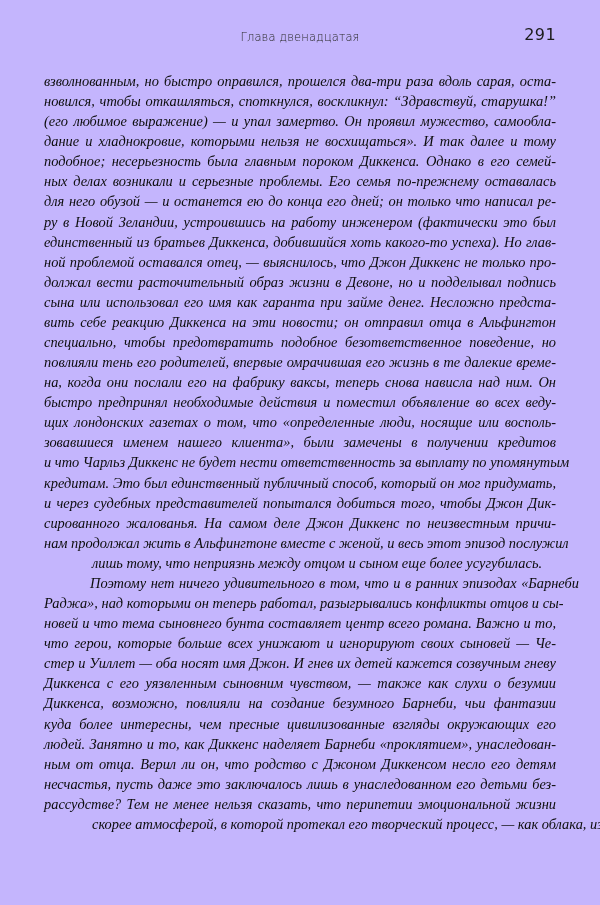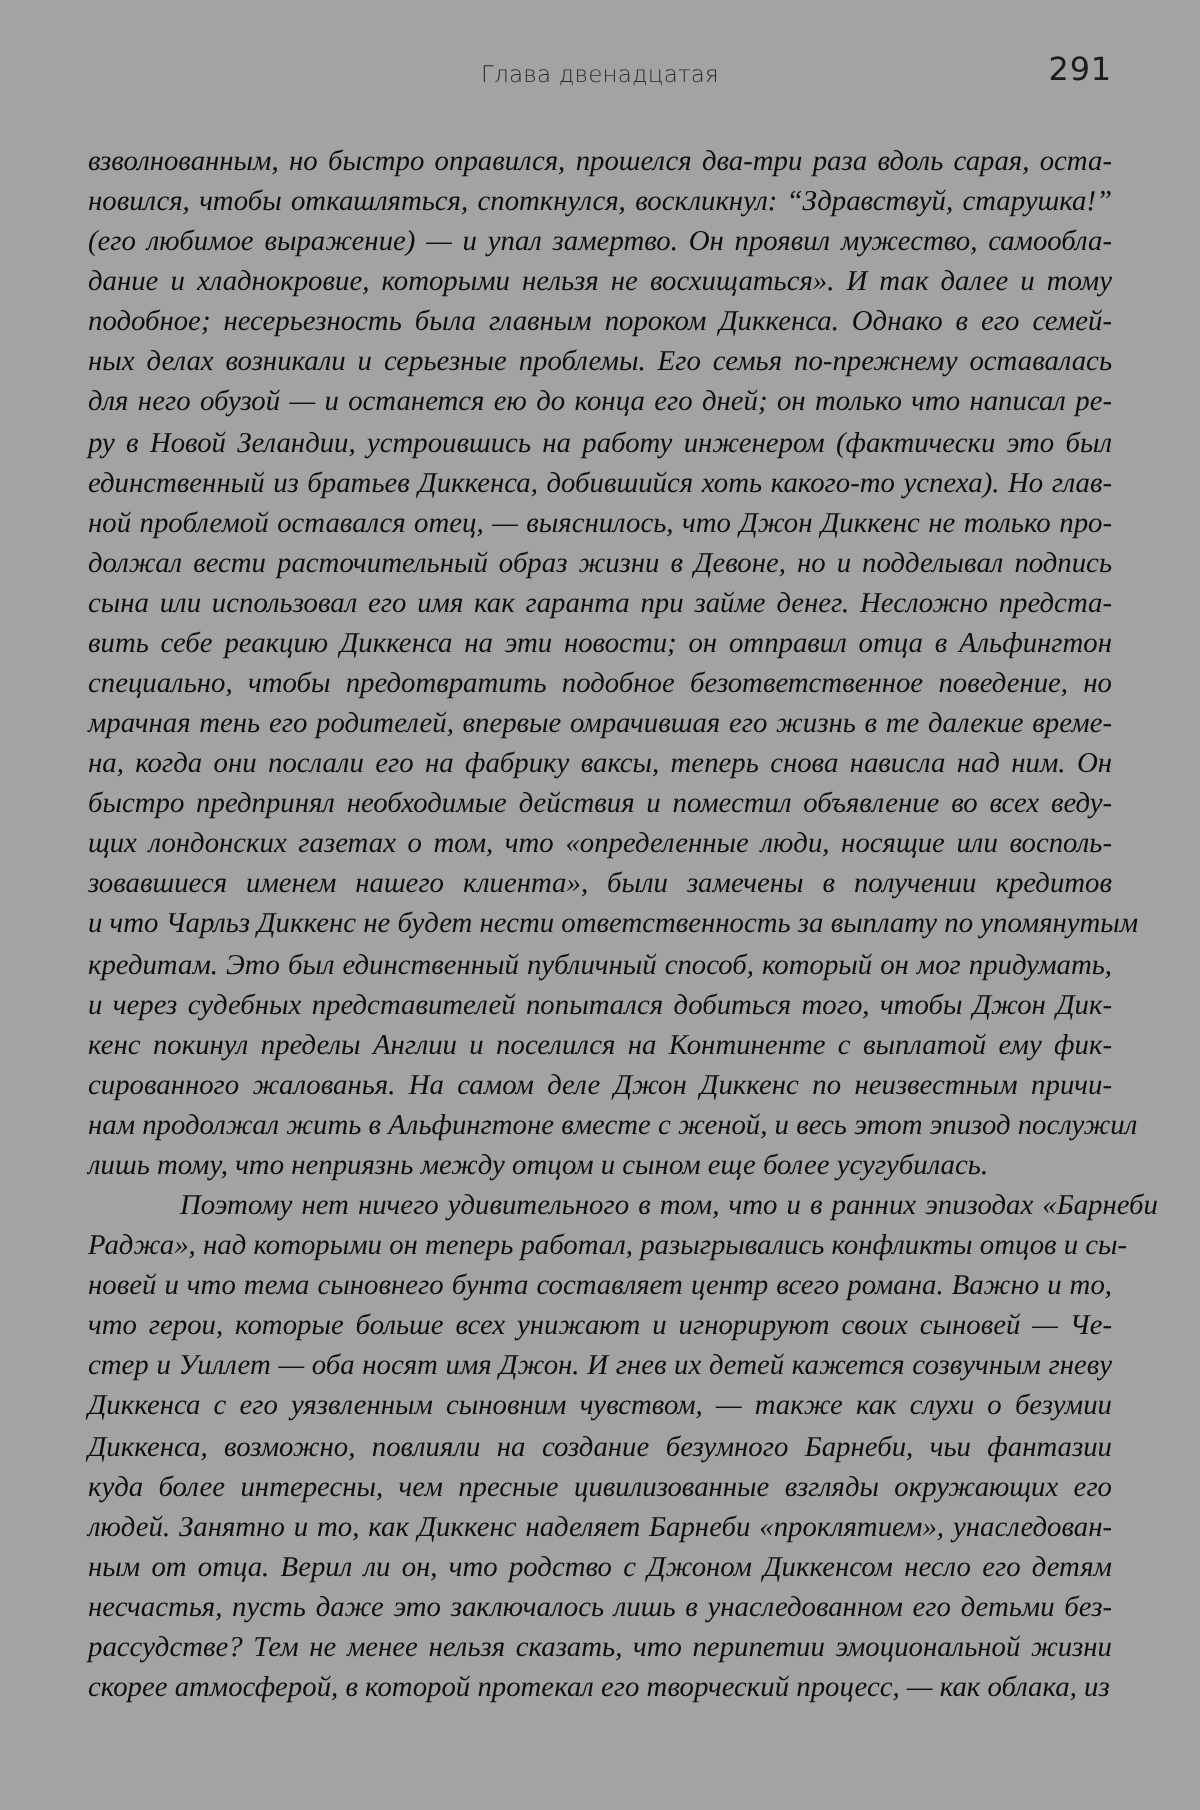--- a/index.html
+++ b/index.html
@@ -6,21 +6,21 @@
   html, body {
     margin: 0;
     padding: 0;
     background: #ffffff;
   }
 
   .page {
     position: relative;
     width: 600px;
     height: 905px;
-    background: #a3a3a3;
+    background: #c4b5fd;
     overflow: hidden;
     font-family: "Liberation Serif", "DejaVu Serif", serif;
     -webkit-font-smoothing: antialiased;
   }
 
   
   .running-head {
     position: absolute;
     top: 28px;
     left: 44px;
@@ -73,20 +73,21 @@
     line-height: 20.08px;
     white-space: nowrap;
     text-align: justify;
     text-align-last: justify;
     overflow: visible;
   }
 
   
   .line.flush {
     text-align-last: left;
+    margin-left: 48px;
   }
 
   
   .line.indent {
     text-indent: 23px;
   }
 
   
   .line > span.j {
     display: inline-block;
@@ -121,29 +122,28 @@
         <span class="line"><span class="j">подобное; несерьезность была главным пороком Диккенса. Однако в его семей-</span></span>
         <span class="line"><span class="j">ных делах возникали и серьезные проблемы. Его семья по-прежнему оставалась</span></span>
         <span class="line"><span class="j">для него обузой — и останется ею до конца его дней; он только что написал ре-</span></span>
         <span class="line"><span class="j">ру в Новой Зеландии, устроившись на работу инженером (фактически это был</span></span>
         <span class="line"><span class="j">единственный из братьев Диккенса, добившийся хоть какого-то успеха). Но глав-</span></span>
         <span class="line"><span class="j">ной проблемой оставался отец, — выяснилось, что Джон Диккенс не только про-</span></span>
         <span class="line"><span class="j">должал вести расточительный образ жизни в Девоне, но и подделывал подпись</span></span>
         <span class="line"><span class="j">сына или использовал его имя как гаранта при займе денег. Несложно предста-</span></span>
         <span class="line"><span class="j">вить себе реакцию Диккенса на эти новости; он отправил отца в Альфингтон</span></span>
         <span class="line"><span class="j">специально, чтобы предотвратить подобное безответственное поведение, но</span></span>
-        <span class="line"><span class="j">мрачная тень его родителей, впервые омрачившая его жизнь в те далекие време-</span></span>
+        <span class="line"><span class="j">повлияли тень его родителей, впервые омрачившая его жизнь в те далекие време-</span></span>
         <span class="line"><span class="j">на, когда они послали его на фабрику ваксы, теперь снова нависла над ним. Он</span></span>
         <span class="line"><span class="j">быстро предпринял необходимые действия и поместил объявление во всех веду-</span></span>
         <span class="line"><span class="j">щих лондонских газетах о том, что «определенные люди, носящие или восполь-</span></span>
         <span class="line"><span class="j">зовавшиеся именем нашего клиента», были замечены в получении кредитов</span></span>
         <span class="line"><span class="j">и что Чарльз Диккенс не будет нести ответственность за выплату по упомянутым</span></span>
         <span class="line"><span class="j">кредитам. Это был единственный публичный способ, который он мог придумать,</span></span>
         <span class="line"><span class="j">и через судебных представителей попытался добиться того, чтобы Джон Дик-</span></span>
-        <span class="line"><span class="j">кенс покинул пределы Англии и поселился на Континенте с выплатой ему фик-</span></span>
         <span class="line"><span class="j">сированного жалованья. На самом деле Джон Диккенс по неизвестным причи-</span></span>
         <span class="line"><span class="j">нам продолжал жить в Альфингтоне вместе с женой, и весь этот эпизод послужил</span></span>
         <span class="line flush"><span class="j">лишь тому, что неприязнь между отцом и сыном еще более усугубилась.</span></span>
       </p>
       <p class="para">
         <span class="line indent"><span class="j">Поэтому нет ничего удивительного в том, что и в ранних эпизодах «Барнеби</span></span>
         <span class="line"><span class="j">Раджа», над которыми он теперь работал, разыгрывались конфликты отцов и сы-</span></span>
         <span class="line"><span class="j">новей и что тема сыновнего бунта составляет центр всего романа. Важно и то,</span></span>
         <span class="line"><span class="j">что герои, которые больше всех унижают и игнорируют своих сыновей — Че-</span></span>
         <span class="line"><span class="j">стер и Уиллет — оба носят имя Джон. И гнев их детей кажется созвучным гневу</span></span>

